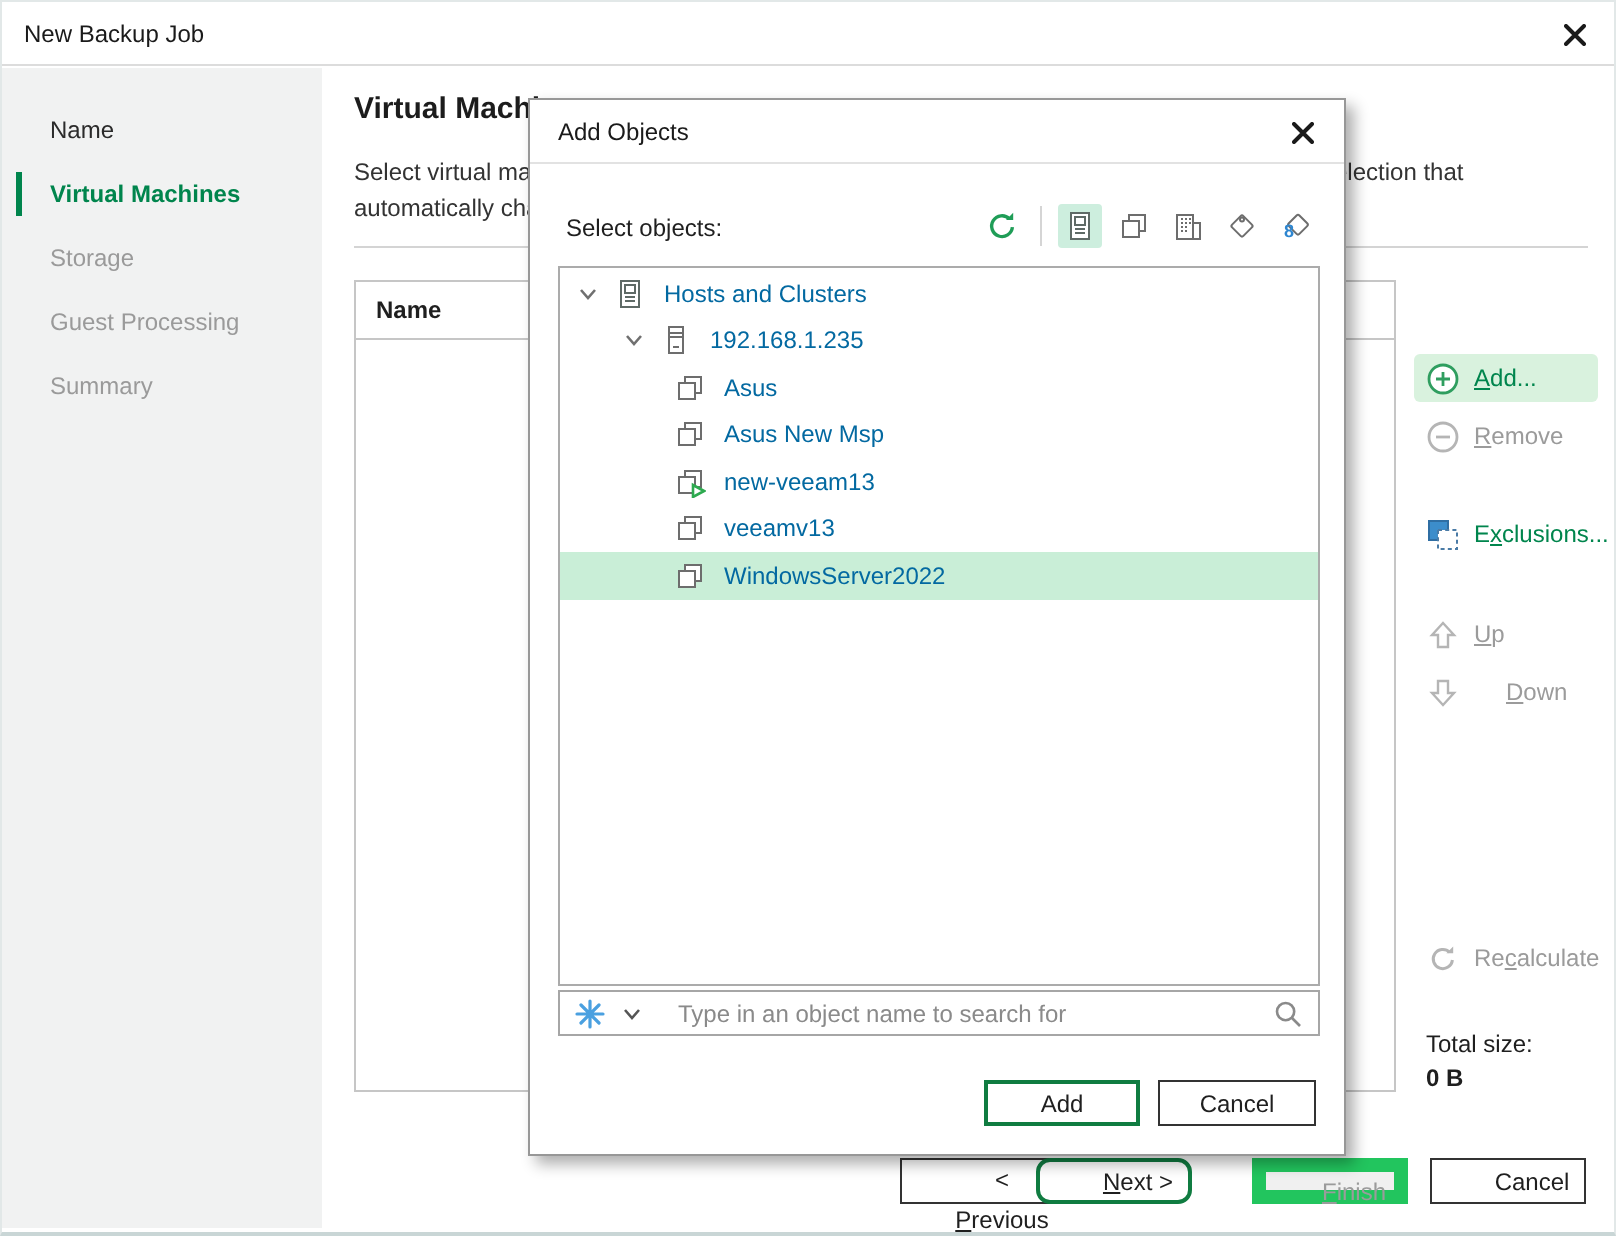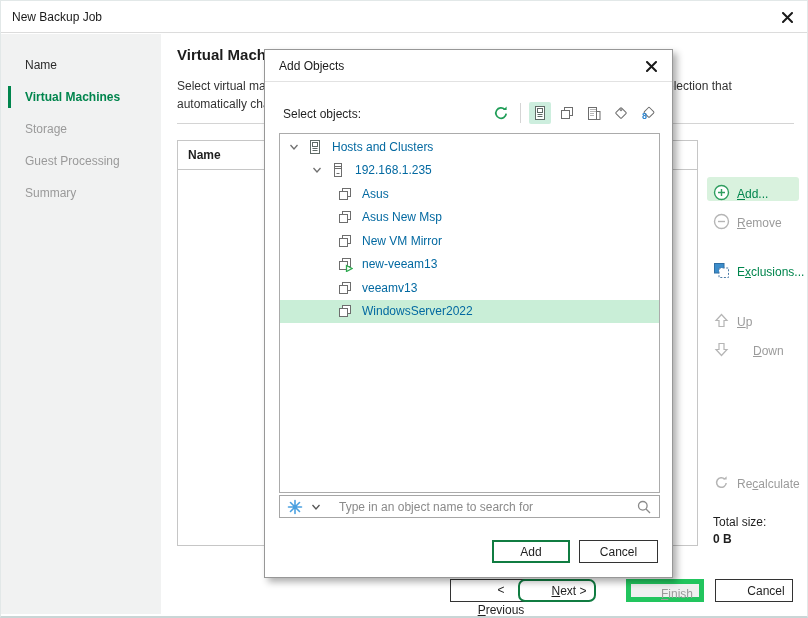--- a/index.html
+++ b/index.html
@@ -31,33 +31,33 @@
   .desc { position:absolute; left:176px; width:620px; font-size:12px; color:#333; white-space:nowrap; }
   .desc.l1 { top:78px; } .desc.l2 { top:96px; }
   .rule { position:absolute; left:176px; top:122px; width:617px; height:1px; background:#d4d4d4; }
 
   .vm-table { position:absolute; left:176px; top:139px; width:521px; height:406px;
               border:1px solid #c6c6c6; background:#fff; }
   .vm-table .thead { height:29px; border-bottom:1px solid #c6c6c6; line-height:28px;
               padding-left:10px; font-size:12px; font-weight:bold; color:#1f1f1f; }
 
   
-  .action { position:absolute; left:706px; height:24px; display:flex; align-items:flex-end; gap:7px;
+  .action { position:absolute; left:706px; height:24px; display:flex; align-items:center; gap:7px;
             font-size:12px; padding:0 6px; border-radius:3px; cursor:pointer; white-space:nowrap; }
   .action .ic { width:17px; height:17px; flex:0 0 auto; display:flex; }
   .action.green { color:#00854d; }
   .action.disabled { color:#9b9b9b; cursor:default; }
   .action.hl { background:#d9f2de; width:92px; }
   .totals { position:absolute; left:712px; font-size:12px; color:#1f1f1f; }
 
   
   .btn { position:absolute; height:23px; width:78px; background:#fff; border:1px solid #333;
          font-size:12px; font-family:inherit; color:#1f1f1f; text-align:center; line-height:20px; cursor:pointer; }
   .btn.primary { border:2px solid #107c41; }
-  .btn.disabled { background:#f0f0f0; border:5px solid #22c55e; color:#9b9b9b; cursor:default; }
+  .btn.disabled { background:#f0f0f0; border:7px solid #22c55e; color:#9b9b9b; cursor:default; }
   .footer-btn { top:578px;padding-left:24px; }
 
   
   .dialog { position:absolute; left:263px; top:48px; width:409px; height:529px; background:#fff;
             border:1px solid #979797; box-shadow:4px 4px 7px rgba(0,0,0,.32); }
   .dialog .dhead { position:relative; height:32px; border-bottom:1px solid #e2e2e2; }
   .dialog .dhead .dtitle { position:absolute; left:14px; top:9px; font-size:12px; color:#1a1a1a; }
   .dialog .dhead .close { position:absolute; right:13px; top:8px; width:16px; height:16px; cursor:pointer;
             display:flex; align-items:center; justify-content:center; }
 
@@ -293,29 +293,20 @@
               <rect x="2.5" y="5.5" width="8" height="8" fill="#fff" stroke="#6d6d6d"></rect>
             </svg>
           </span>
         <span class="tlabel">Asus New Msp</span>
       </div>
       <div class="trow lvl2">
         <span class="ticon">
             <svg width="16" height="16" viewBox="0 0 16 16">
               <rect x="5.5" y="2.5" width="8" height="8" fill="#fff" stroke="#6d6d6d"></rect>
               <rect x="2.5" y="5.5" width="8" height="8" fill="#fff" stroke="#6d6d6d"></rect>
-            </svg>
-          </span>
-        <span class="tlabel">New VM Mirror</span>
-      </div>
-      <div class="trow lvl2">
-        <span class="ticon">
-            <svg width="16" height="16" viewBox="0 0 16 16">
-              <rect x="5.5" y="2.5" width="8" height="8" fill="#fff" stroke="#6d6d6d"></rect>
-              <rect x="2.5" y="5.5" width="8" height="8" fill="#fff" stroke="#6d6d6d"></rect>
               <path d="M9.5 9.5l5.5 3-5.5 3z" fill="#fff" stroke="#2daa4f" stroke-width="1.3"></path>
             </svg>
           </span>
         <span class="tlabel">new-veeam13</span>
       </div>
       <div class="trow lvl2">
         <span class="ticon">
             <svg width="16" height="16" viewBox="0 0 16 16">
               <rect x="5.5" y="2.5" width="8" height="8" fill="#fff" stroke="#6d6d6d"></rect>
               <rect x="2.5" y="5.5" width="8" height="8" fill="#fff" stroke="#6d6d6d"></rect>

